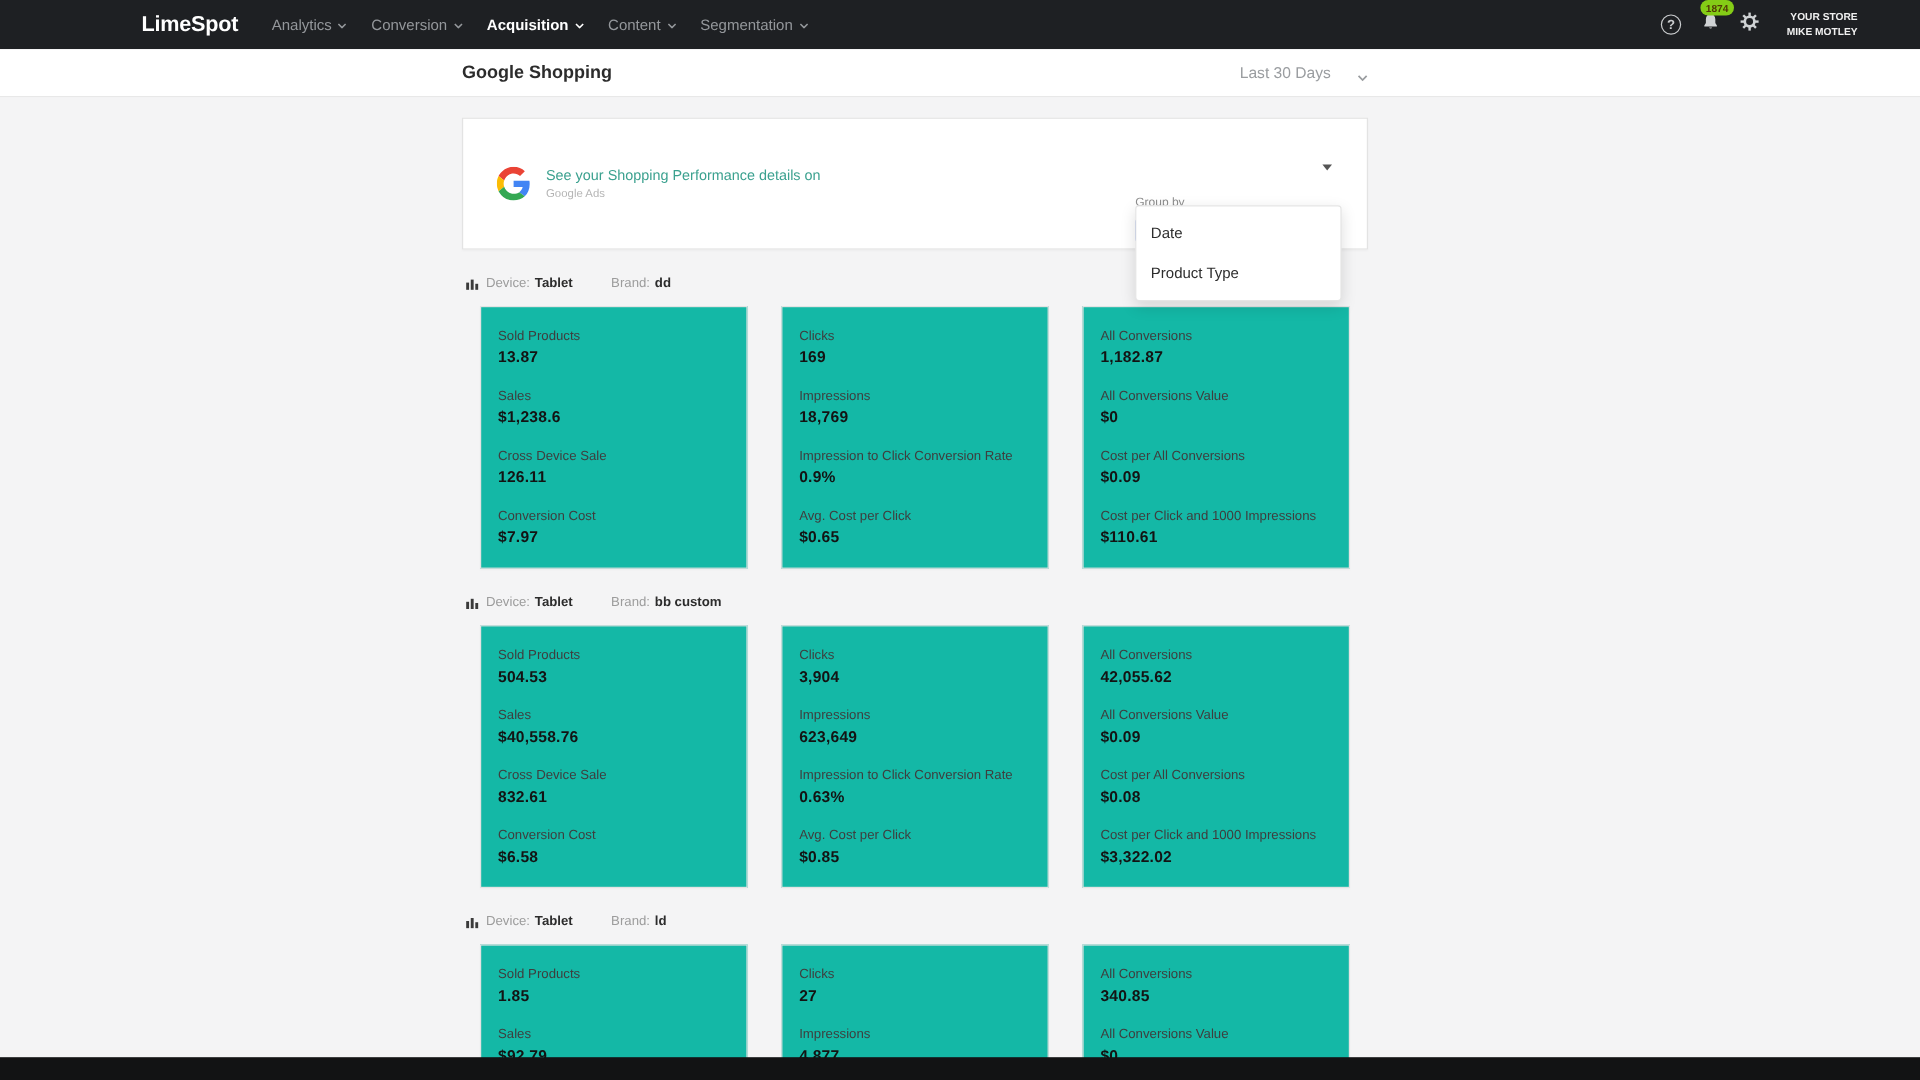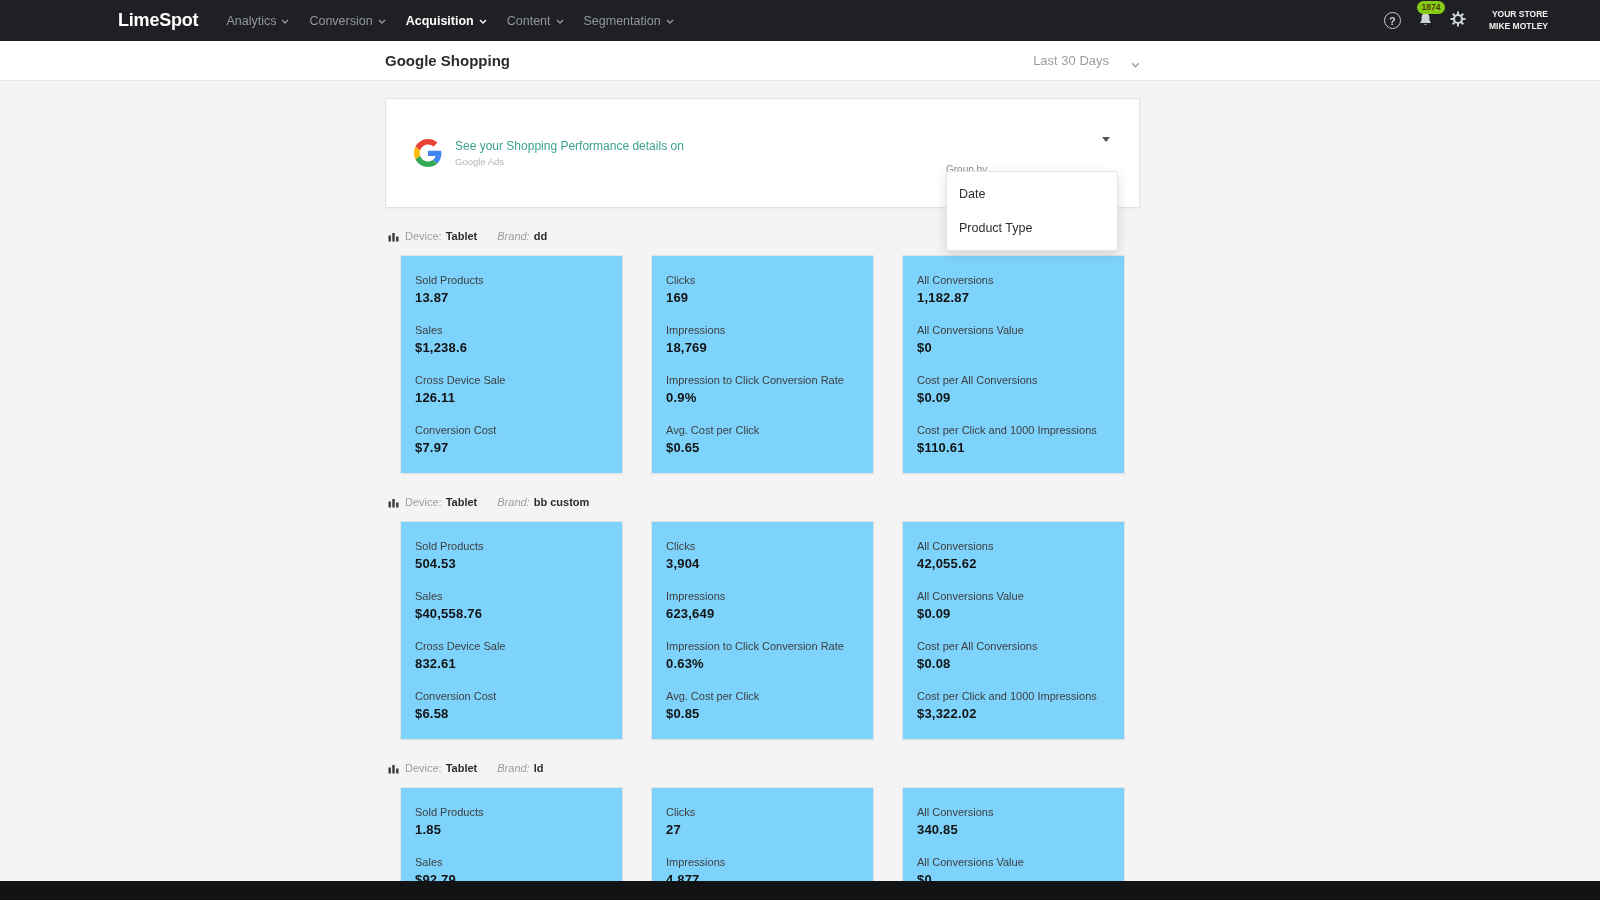--- a/index.html
+++ b/index.html
@@ -54,23 +54,23 @@
 
   .menu { position: absolute; left: 560px; top: 72px; width: 172px; background: #fff; border: 1px solid #e5e5e5;
           border-radius: 3px; box-shadow: 0 4px 12px rgba(0,0,0,.13); z-index: 6; padding: 5px 0; }
   .menu-item { padding: 10px 12px; font-size: 12.5px; color: #2e2e2e; cursor: pointer; }
 
   
   .section-header { display: flex; align-items: center; margin: 22px 0 13px; padding-left: 3px; font-size: 11px; }
   .sec-icon { display: flex; margin-right: 6px; }
   .muted { color: #9c9c9c; }
   .sec-val { color: #2c2c2c; font-weight: bold; margin-left: 4px; }
-  .brand-label { margin-left: 20px; font-style: italic; }
+  .brand-label { margin-left: 32px; }
   .cards-row { display: flex; gap: 28px; padding: 0 15px; }
-  .metric-card { flex: 1; background: #7dd3fc; border: 1px solid #e3e3e3; padding: 18px 14px; box-shadow: 0 1px 2px rgba(0,0,0,.03); }
+  .metric-card { flex: 1; background: #14b8a6; border: 1px solid #e3e3e3; padding: 18px 14px; box-shadow: 0 1px 2px rgba(0,0,0,.03); }
   .metric { margin-bottom: 19px; }
   .metric:last-child { margin-bottom: 0; }
   .metric-label { font-size: 11px; color: #3e3e3e; margin-bottom: 4px; }
   .metric-value { font-size: 13px; font-weight: bold; color: #131313; letter-spacing: .2px; }
 
   .bottom-bar { position: absolute; left: 0; bottom: 0; width: 100%; height: 19px; background: #121314; z-index: 10; }
 </style>
 </head>
 <body>
 

